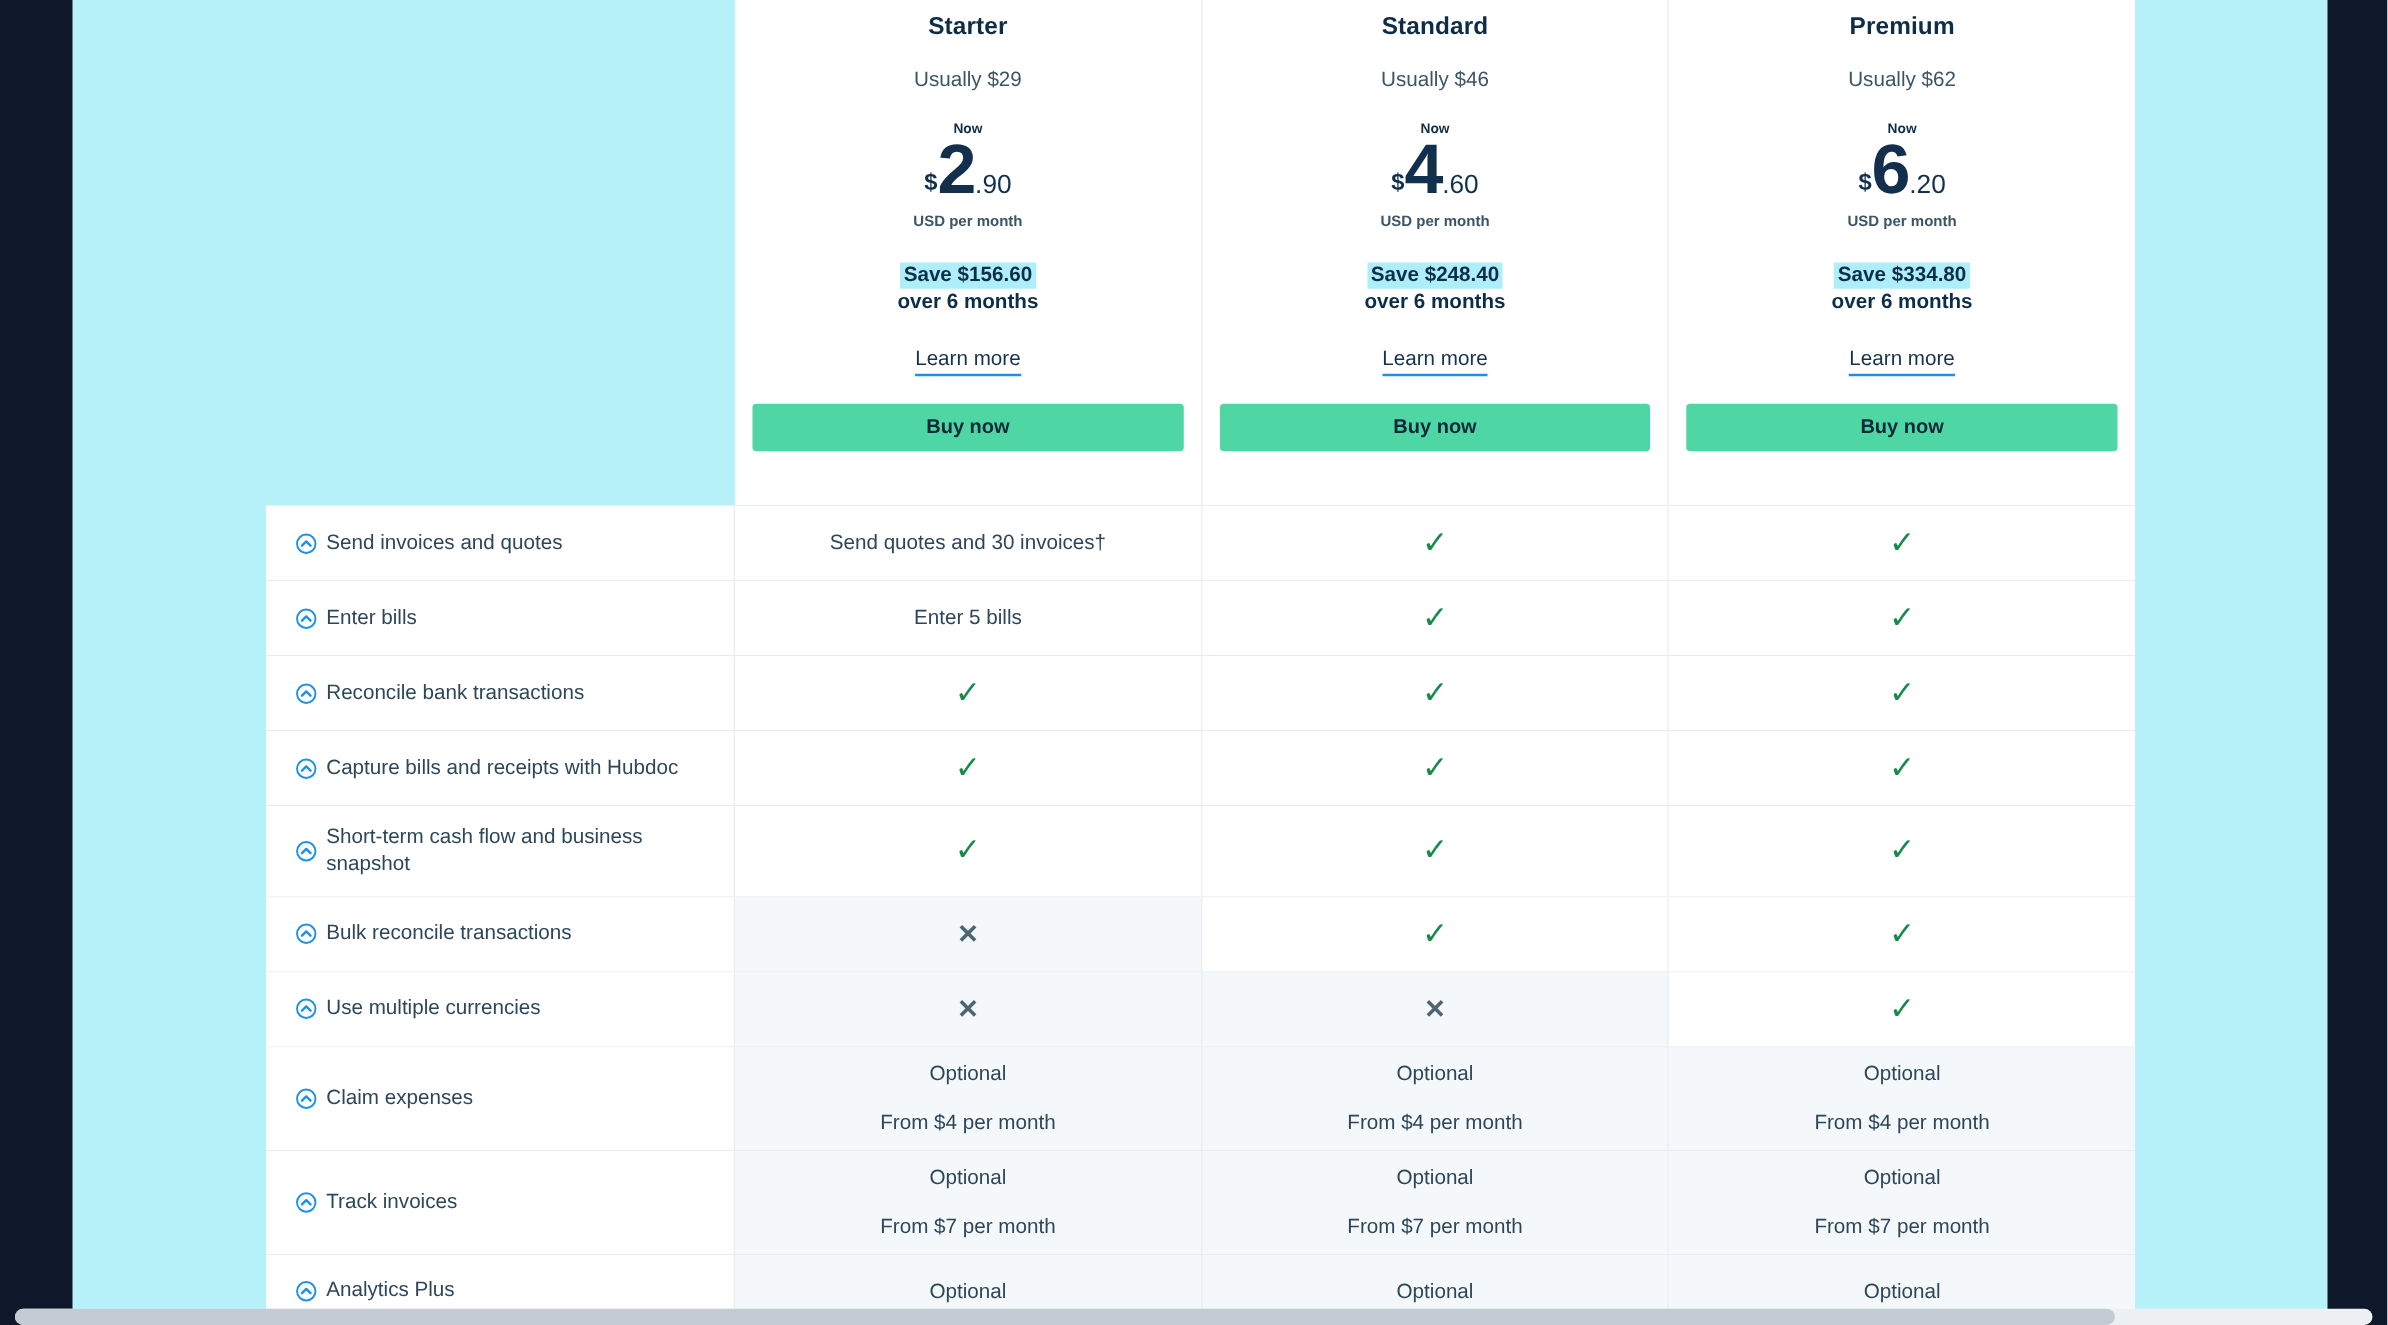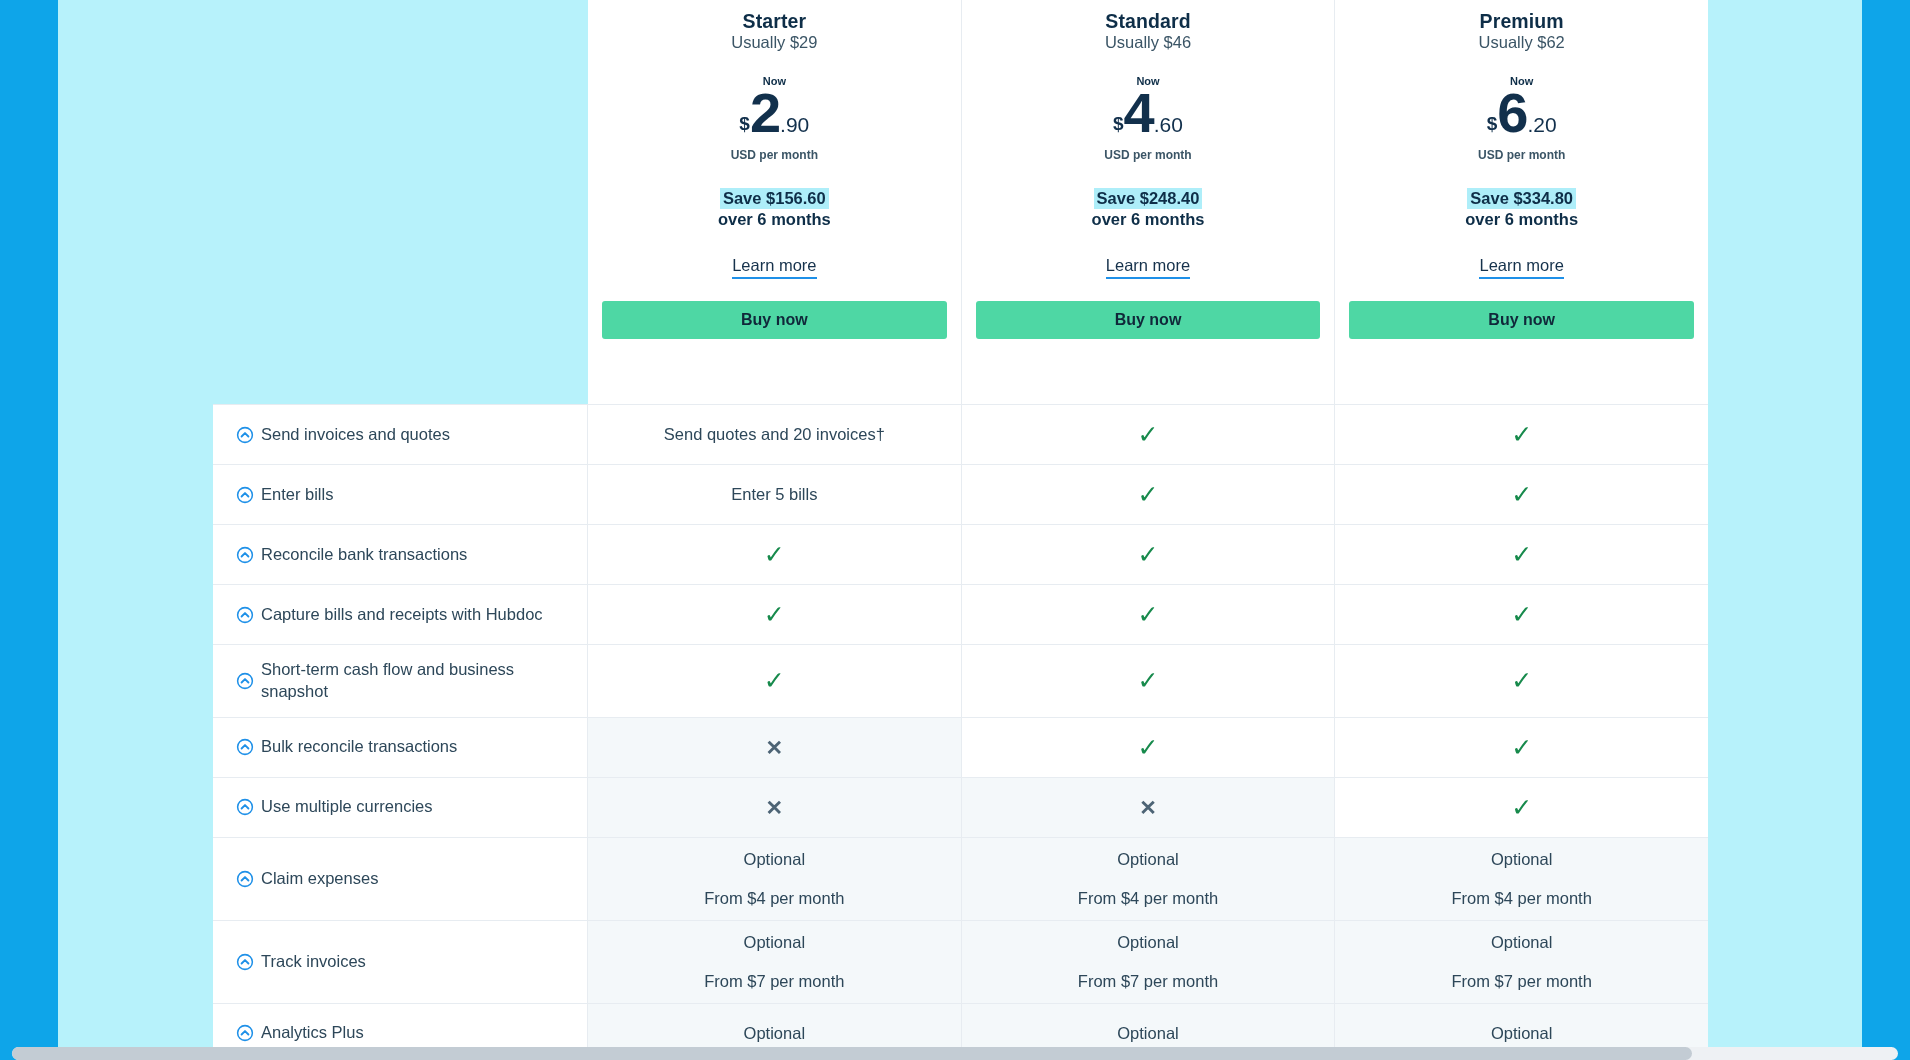--- a/index.html
+++ b/index.html
@@ -5,41 +5,41 @@
   * { margin:0; padding:0; box-sizing:border-box; }
   html,body { width:1910px; height:1060px; overflow:hidden; }
   body {
     font-family:"Liberation Sans", sans-serif;
     background:#ffffff;
     color:#0b2b40;
     -webkit-font-smoothing:antialiased;
   }
 
   
-  #page { position:relative; width:1910px; height:1060px; background:#0ea5e9; }
+  #page { position:relative; width:1910px; height:1060px; background:#0f172a; }
 
   
   #cyan-band {
     position:absolute; left:58px; top:0; width:1804px; height:1050px;
     background:#b7f2fb;
   }
 
   
   #plans {
     position:absolute; left:588px; top:-8px; width:1120px; height:412px;
     background:#ffffff; display:flex;
   }
   .plan-col {
     flex:1 1 0; position:relative; padding-top:18px;
     display:flex; flex-direction:column; align-items:center;
   }
   .plan-col + .plan-col { border-left:1px solid #e7ecf1; }
 
   .plan-name { font-size:19.5px; font-weight:bold; letter-spacing:.1px; color:#0e2e48; }
-  .plan-usually { font-size:16.5px; color:#3b5566; font-weight:400;text-align:right; }
+  .plan-usually { margin-top:22px; font-size:16.5px; color:#3b5566; font-weight:400;text-align:right; }
   .plan-now { margin-top:23px; font-size:11px; font-weight:bold; color:#0e2e48; }
 
   .price-line {
     margin-top:-2px; display:flex; align-items:baseline; justify-content:center;
     color:#12304c; line-height:1;
   }
   .price-cur { font-size:19px; font-weight:bold; position:relative; top:-2px; }
   .price-int { font-size:56px; font-weight:bold; letter-spacing:-1px; }
   .price-dec { font-size:21px; font-weight:normal; }
 
@@ -171,21 +171,21 @@
   <div id="table">
       <div class="row">
         <div class="cell-feature">
           <span class="chev-icon"><svg viewBox="0 0 20 20" width="18" height="18">
               <circle cx="10" cy="10" r="8.2" fill="none" stroke="#1e90e8" stroke-width="1.7"></circle>
               <path d="M6.2 11.7 L10 7.9 L13.8 11.7" fill="none" stroke="#1e90e8" stroke-width="2.1" stroke-linecap="round" stroke-linejoin="round"></path>
             </svg></span>
           <span class="feat-label">Send invoices and quotes</span>
         </div>
         <div class="cell-val">
-          <span class="opt-line">Send quotes and 20 invoices†</span>
+          <span class="opt-line">Send quotes and 30 invoices†</span>
         </div>
         <div class="cell-val">
           <span class="tick">✓</span>
         </div>
         <div class="cell-val">
           <span class="tick">✓</span>
         </div>
       </div>
       <div class="row">
         <div class="cell-feature">

